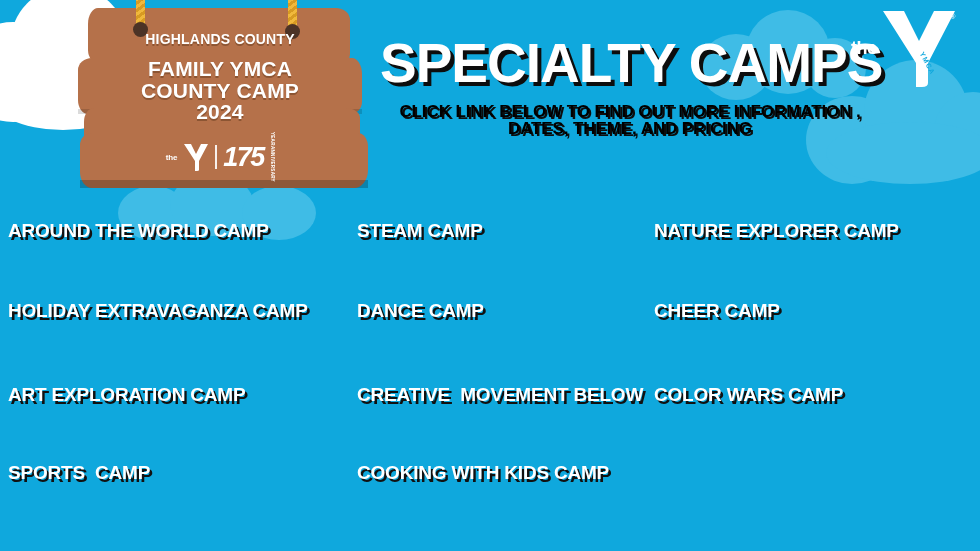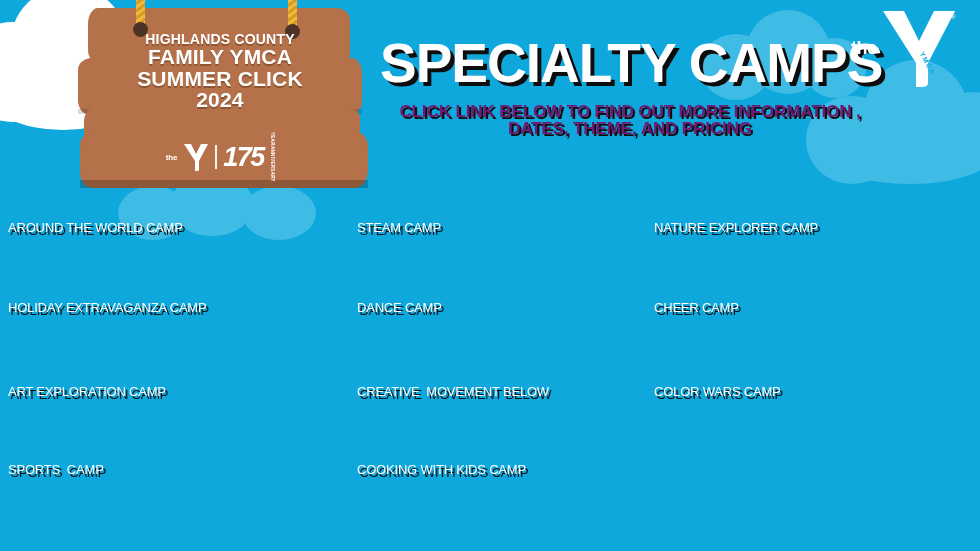--- a/index.html
+++ b/index.html
@@ -99,21 +99,21 @@
     width: 300px;
     text-align: center;
     z-index: 3;
     color: #ffffff;
     font-weight: 900;
     letter-spacing: 0.2px;
     line-height: 1.02;
     text-shadow: 0 2px 0 rgba(90,50,25,0.45);
   }
   #sign-text .l1 { font-size: 14px; display: block; }
-  #sign-text .l2 { font-size: 21px; display: block; }
+  #sign-text .l2 { font-size: 21px; display: block; margin-top: 12px; }
   #sign-text .l3 { font-size: 21px; display: block; }
   #sign-text .l4 { font-size: 21px; display: block; }
 
   
   #sign-ymark {
     position: absolute;
     left: 0; top: 140px;
     width: 300px;
     height: 34px;
     z-index: 3;
@@ -206,21 +206,21 @@
     color: #ffffff;
     font-size: 55px;
     font-weight: 900;
     letter-spacing: -1px;
     line-height: 1;
     text-shadow: 4px 4px 0 #0d0d0d;
     white-space: nowrap;
   }
   #subtitle {
     margin-top: 12px;
-    color: #701a75;
+    color: #000000;
     font-size: 17px;
     font-weight: 900;
     line-height: 1.02;
     letter-spacing: -0.1px;
     text-shadow: 2px 2px 0 #0d0d0d;
   }
 
   
   #camp-grid {
     position: absolute;
@@ -230,22 +230,22 @@
     height: 300px;
     z-index: 3;
   }
   .camp-col { position: absolute; top: 0; }
   #camp-col-1 { left: 8px;   width: 340px; }
   #camp-col-2 { left: 357px; width: 290px; }
   #camp-col-3 { left: 654px; width: 320px; }
 
   .camp-item {
     color: #ffffff;
-    font-size: 13px;
-    font-weight: 400;
+    font-size: 19px;
+    font-weight: 700;
     letter-spacing: -0.2px;
     white-space: pre;
     text-shadow: 2.5px 2.5px 0 #111111;
     line-height: 1;
     position: absolute;
   }
   .camp-item.r0 { top: 16px; }
   .camp-item.r1 { top: 96px; }
   .camp-item.r2 { top: 180px; }
   .camp-item.r3 { top: 258px; }
@@ -289,21 +289,21 @@
     <div class="plank" id="plank-2"></div>
     <div class="plank" id="plank-3"></div>
     <div class="plank" id="plank-4"></div>
 
     <div class="peg" id="peg-left"></div>
     <div class="peg" id="peg-right"></div>
 
     <div id="sign-text">
       <span class="l1">HIGHLANDS COUNTY</span>
       <span class="l2">FAMILY YMCA</span>
-      <span class="l3">SUMMER CLICK</span>
+      <span class="l3">COUNTY CAMP</span>
       <span class="l4">2024</span>
     </div>
 
     <div id="sign-ymark">
       <span class="the">the</span>
       <svg class="ybox" viewBox="0 0 26 30">
         <path d="M1 2 L8 2 L13 12 L18 2 L25 2 L16 19 L16 28 Q16 29 14 29 L12 29 L12 19 Z" fill="#ffffff"></path>
       </svg>
       <span class="divider"></span>
       <span class="num175">175</span>

